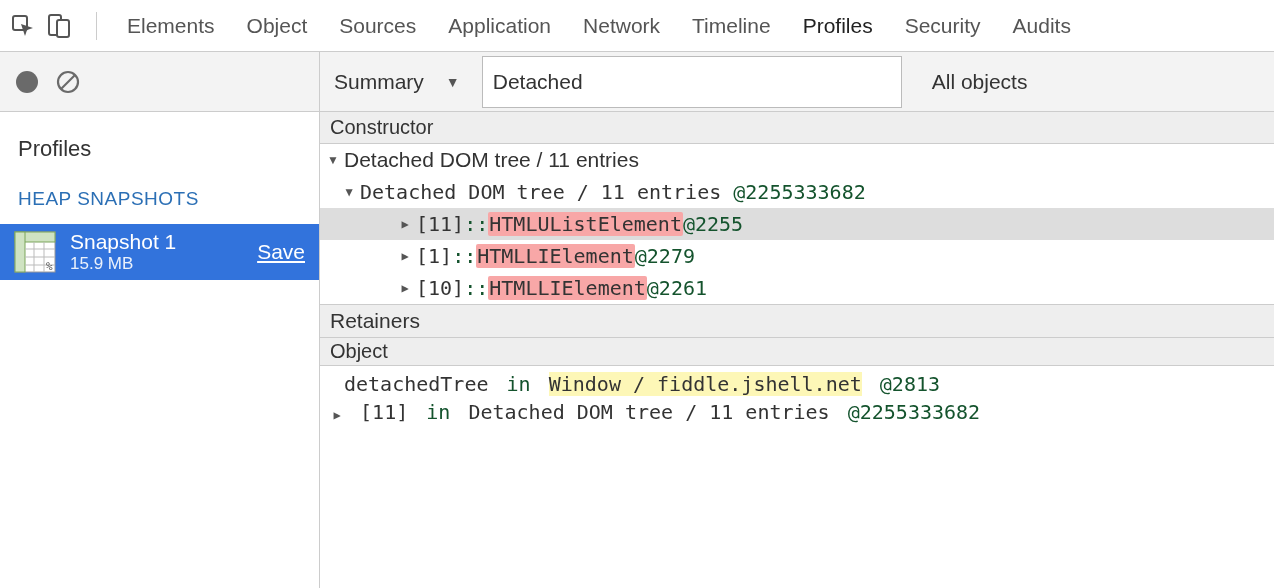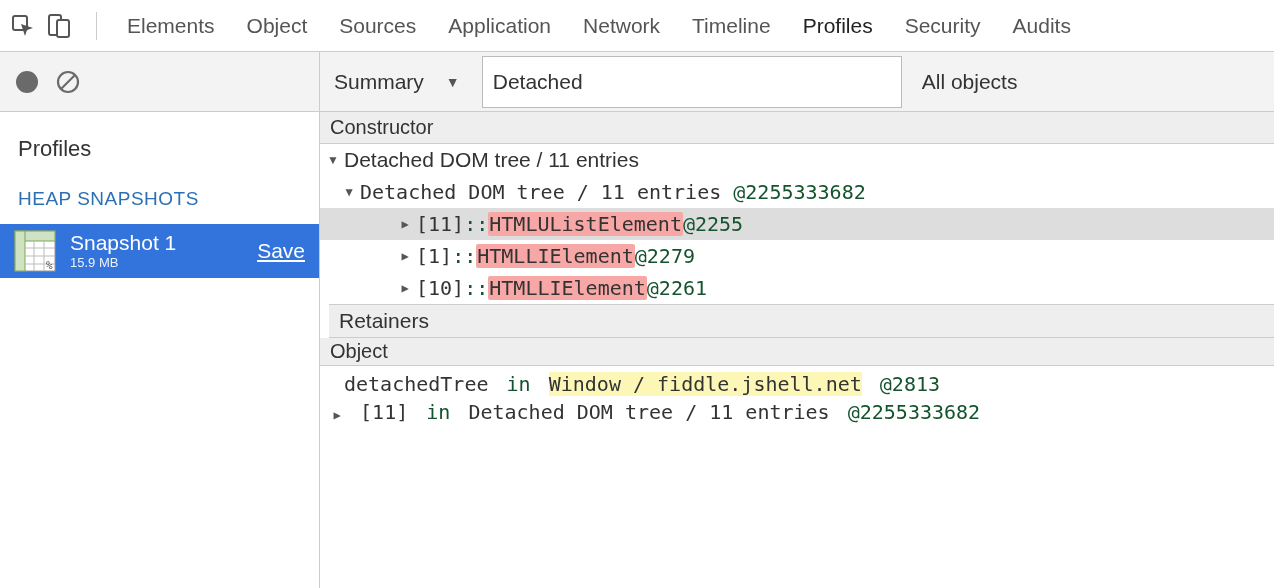--- a/index.html
+++ b/index.html
@@ -15,41 +15,41 @@
   .body { display:flex; flex:1; min-height:0; }
   .left { width:320px; border-right:1px solid #ccc; display:flex; flex-direction:column; }
   .left-toolbar { height:60px; border-bottom:1px solid #ccc; display:flex; align-items:center; padding:0 16px; gap:18px; background:#f3f3f3;}
   .rec-dot { width:22px; height:22px; border-radius:50%; background:#6a6a6a; }
   .left-section-title { font-size:22px; color:#333; padding:24px 18px 18px 18px; }
   .left-heap { font-size:19px; color:#2b6fb5; padding:8px 18px 14px 18px; letter-spacing:0.5px;}
   .snapshot { background:#3273dc; color:#fff; display:flex; align-items:center; padding:6px 14px 6px 14px; gap:14px;}
   .snap-icon { width:42px; height:42px; display:flex; align-items:center; justify-content:center; }
   .snap-labels { flex:1; display:flex; flex-direction:column; line-height:1.15;}
   .snap-name { font-size:21px; }
-  .snap-size { font-size:13px; opacity:0.9;}
+  .snap-size { font-size:17px; opacity:0.9;}
   .snap-save { color:#fff; text-decoration:underline; font-size:21px;}
   
   .right { flex:1; display:flex; flex-direction:column; min-width:0;}
   .right-toolbar { height:60px; border-bottom:1px solid #ccc; background:#f3f3f3; display:flex; align-items:center; padding:0 14px; gap:14px; font-size:21px; color:#333;}
   .dropdown { display:flex; align-items:center; gap:22px; padding-right:8px;}
   .chev { color:#555; font-size:14px;}
   .filter-input { height:52px; width:420px; border:1px solid #bbb; background:#fff; font-size:21px; padding:0 10px; color:#333;}
   .header-row { background:#eee; border-bottom:1px solid #ccc; font-size:20px; color:#333; padding:4px 10px;}
   .tree { flex:0 0 auto; overflow:hidden; font-size:21px; }
   .tree-row { display:flex; align-items:center; height:32px; white-space:nowrap; padding-left:6px;}
   .tree-row.selected { background:#ddd; }
   .mono { font-family: Menlo, Consolas, monospace; font-size:20px;}
   .disclosure { display:inline-block; width:14px; text-align:center; color:#555; margin-right:4px; font-size:12px;}
   .hl-red { background:#f8a7a7; border-radius:2px; padding:0 1px;}
   .hl-yellow { background:#fdf7b7; }
   .muted { color:#14532d; }
   .indent1 { padding-left:22px; }
   .indent3 { padding-left:78px; }
   .tree-scroll { height:160px; overflow:hidden; }
-  .retainers-header { background:#eee; border-top:1px solid #ccc; border-bottom:1px solid #ccc; padding:4px 10px; font-size:21px;margin-left:9px;}
+  .retainers-header { background:#eee; border-top:1px solid #ccc; border-bottom:1px solid #ccc; padding:4px 10px; font-size:21px;}
   .object-header { background:#eee; border-bottom:1px solid #ccc; padding:2px 10px; font-size:20px;}
   .retainers-body { padding:4px 0 0 0; font-size:21px;}
   .ret-row { padding:2px 10px 2px 24px; white-space:nowrap;}
   svg { display:block; }
 </style>
 </head>
 <body>
 
 <div class="root">
 
@@ -116,21 +116,21 @@
       </div>
     </div>
 
     <div class="right">
       <div class="right-toolbar">
         <div class="dropdown">
           <span>Summary</span>
           <span class="chev">▼</span>
         </div>
         <input class="filter-input" value="Detached" style="">
-        <span style="margin-left:6px;">All objects</span>
+        <span style="margin-left:16px;">All objects</span>
       </div>
 
       <div class="header-row">Constructor</div>
 
       <div class="tree tree-scroll">
         <div class="tree-row">
           <span class="disclosure">▼</span>
           <span>Detached DOM tree / 11 entries</span>
         </div>
         <div class="tree-row indent1 mono">

